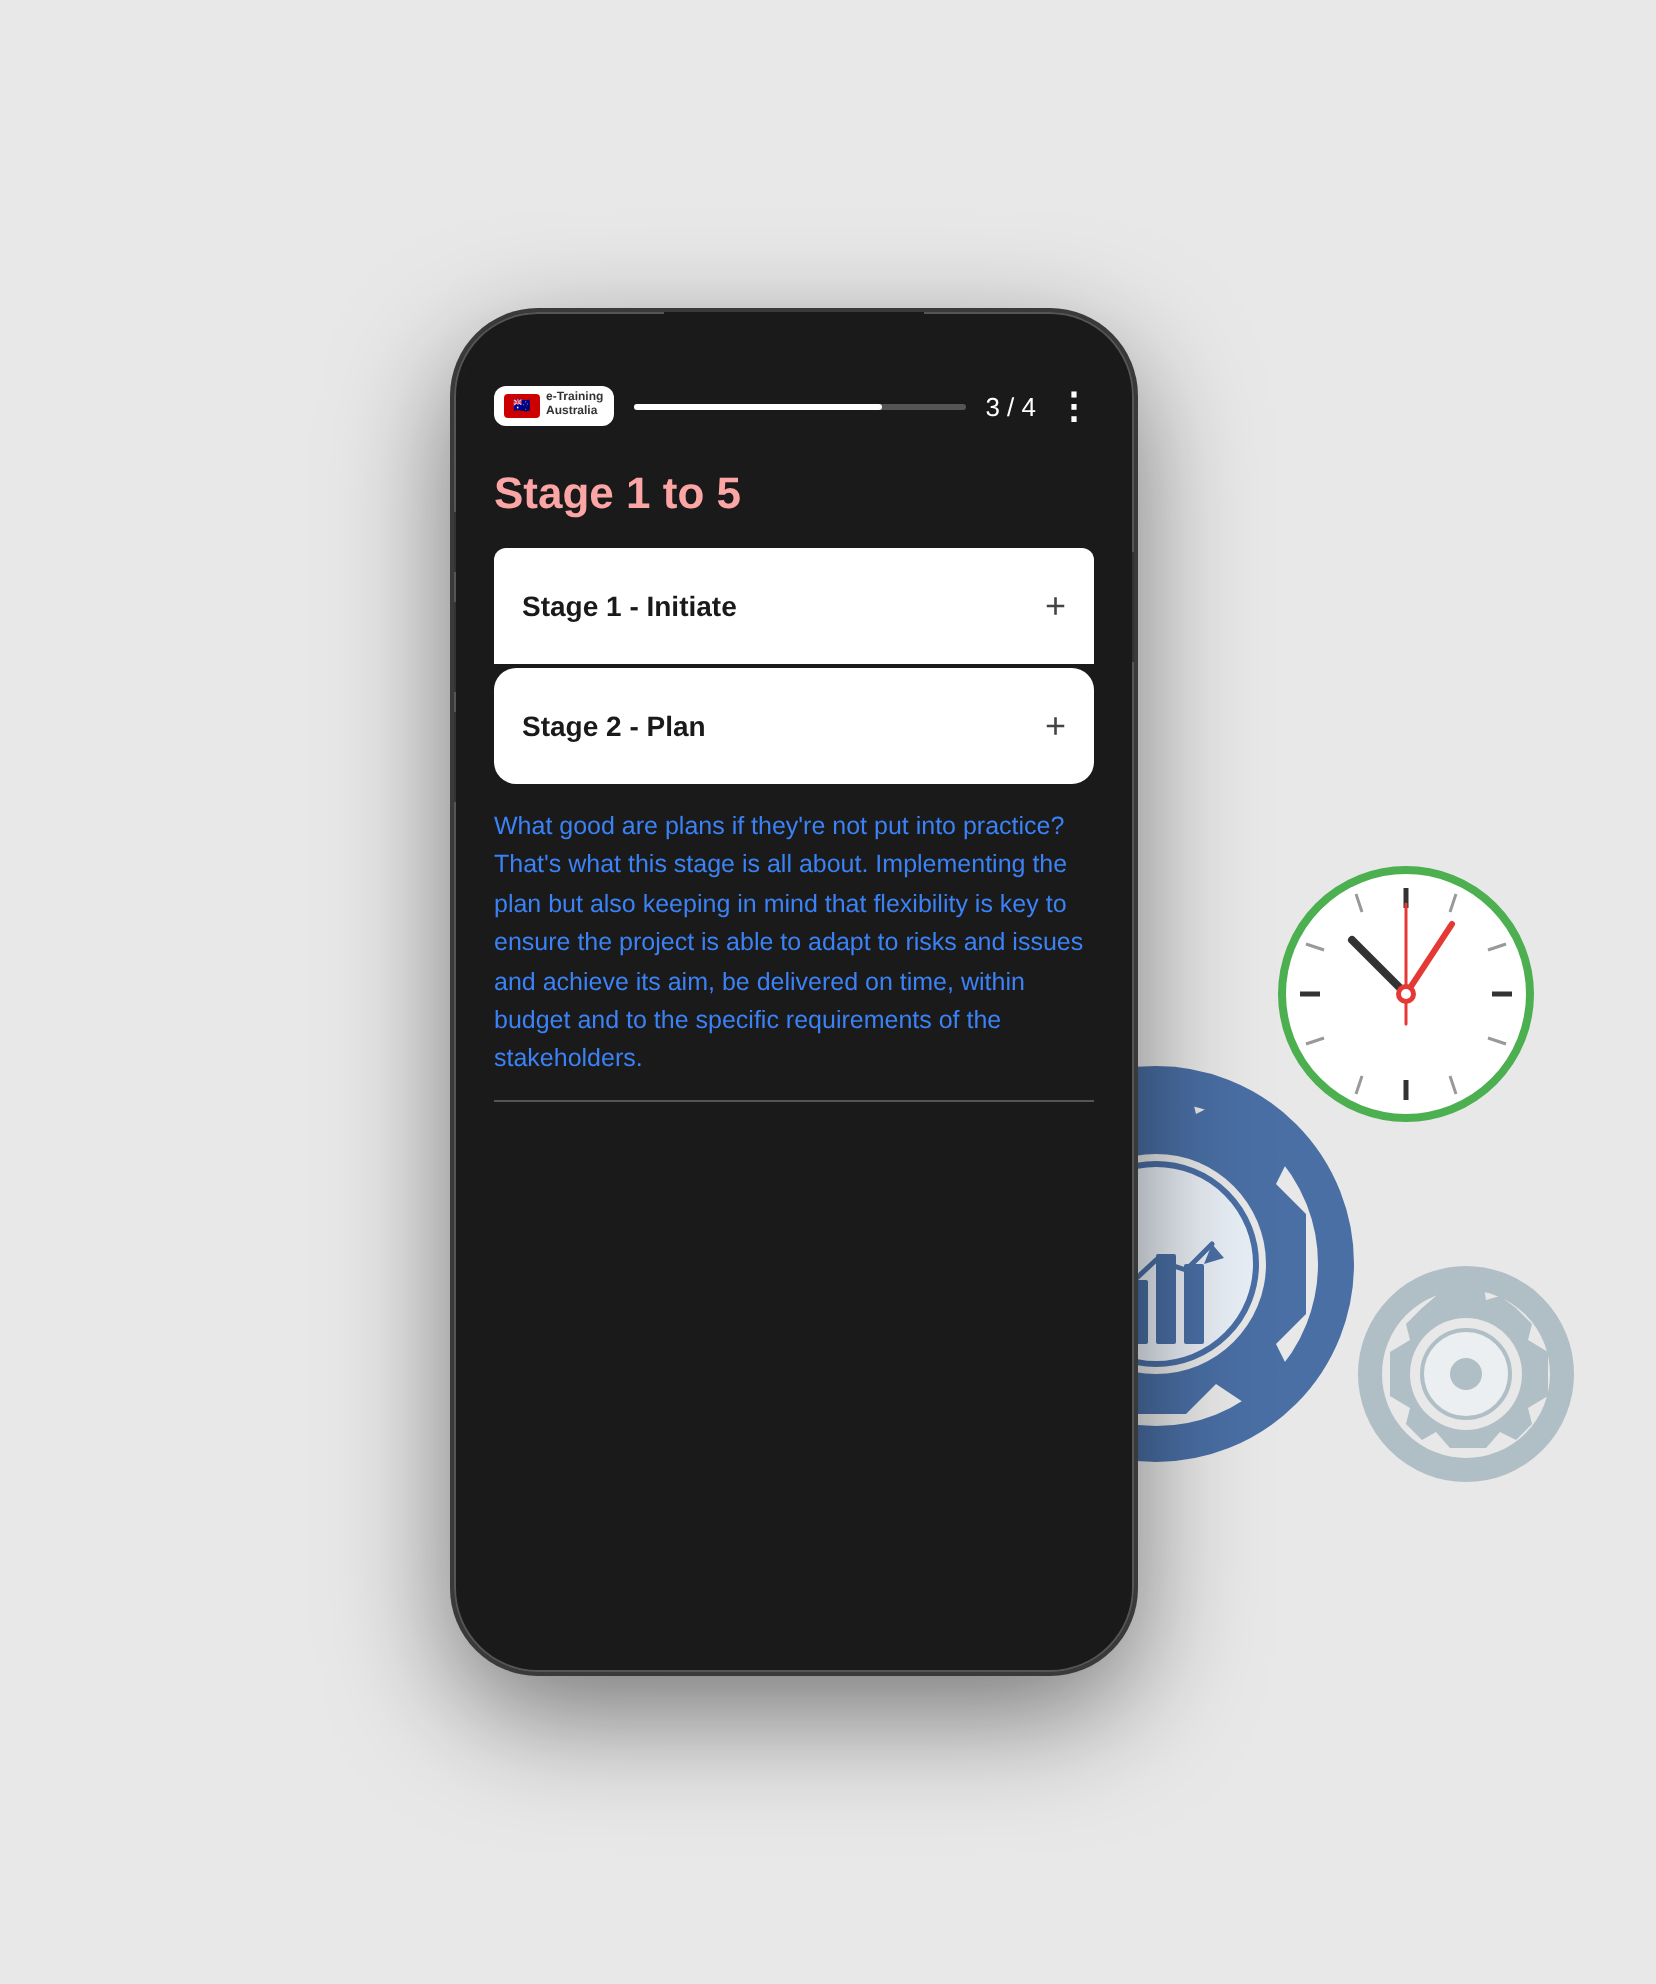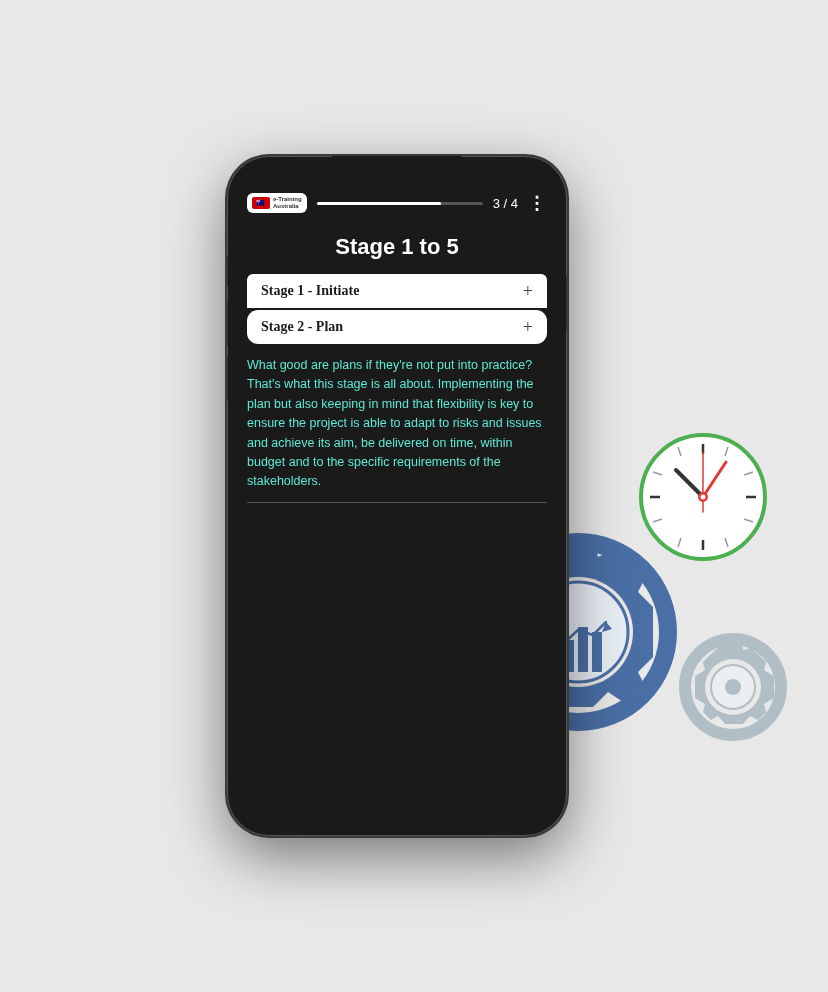--- a/index.html
+++ b/index.html
@@ -135,42 +135,41 @@
     
     .screen-content {
       flex: 1;
       overflow: hidden;
       display: flex;
       flex-direction: column;
       padding: 12px 14px 0 14px;
     }
 
     .screen-title {
-      color: #ffffff;
+      color: #fca5a5;
       font-size: 22px;
       font-weight: 700;
-      text-align: center;
+      text-align: left;
       margin-bottom: 14px;
       flex-shrink: 0;
     }
 
     
     .accordion {
       flex-shrink: 0;
     }
 
     .accordion-item {
       background: white;
       margin-bottom: 2px;
-      padding: 8px 14px;
+      padding: 20px 14px;
       display: flex;
       align-items: center;
       justify-content: space-between;
       cursor: pointer;
-      font-family: Liberation Serif, serif;
     }
 
     .accordion-item:first-child {
       border-radius: 6px 6px 0 0;
     }
 
     .accordion-item:nth-child(2) {
       border-radius: 11px;
     }
 
@@ -187,21 +186,21 @@
 
     .accordion-icon {
       font-size: 18px;
       color: #444;
       font-weight: 300;
       line-height: 1;
     }
 
     
     .body-text {
-      color: #5eead4;
+      color: #3b82f6;
       font-size: 12.5px;
       line-height: 1.55;
       margin-top: 10px;
       flex-shrink: 0;
     }
 
     
     .divider {
       height: 1px;
       background: #555;

